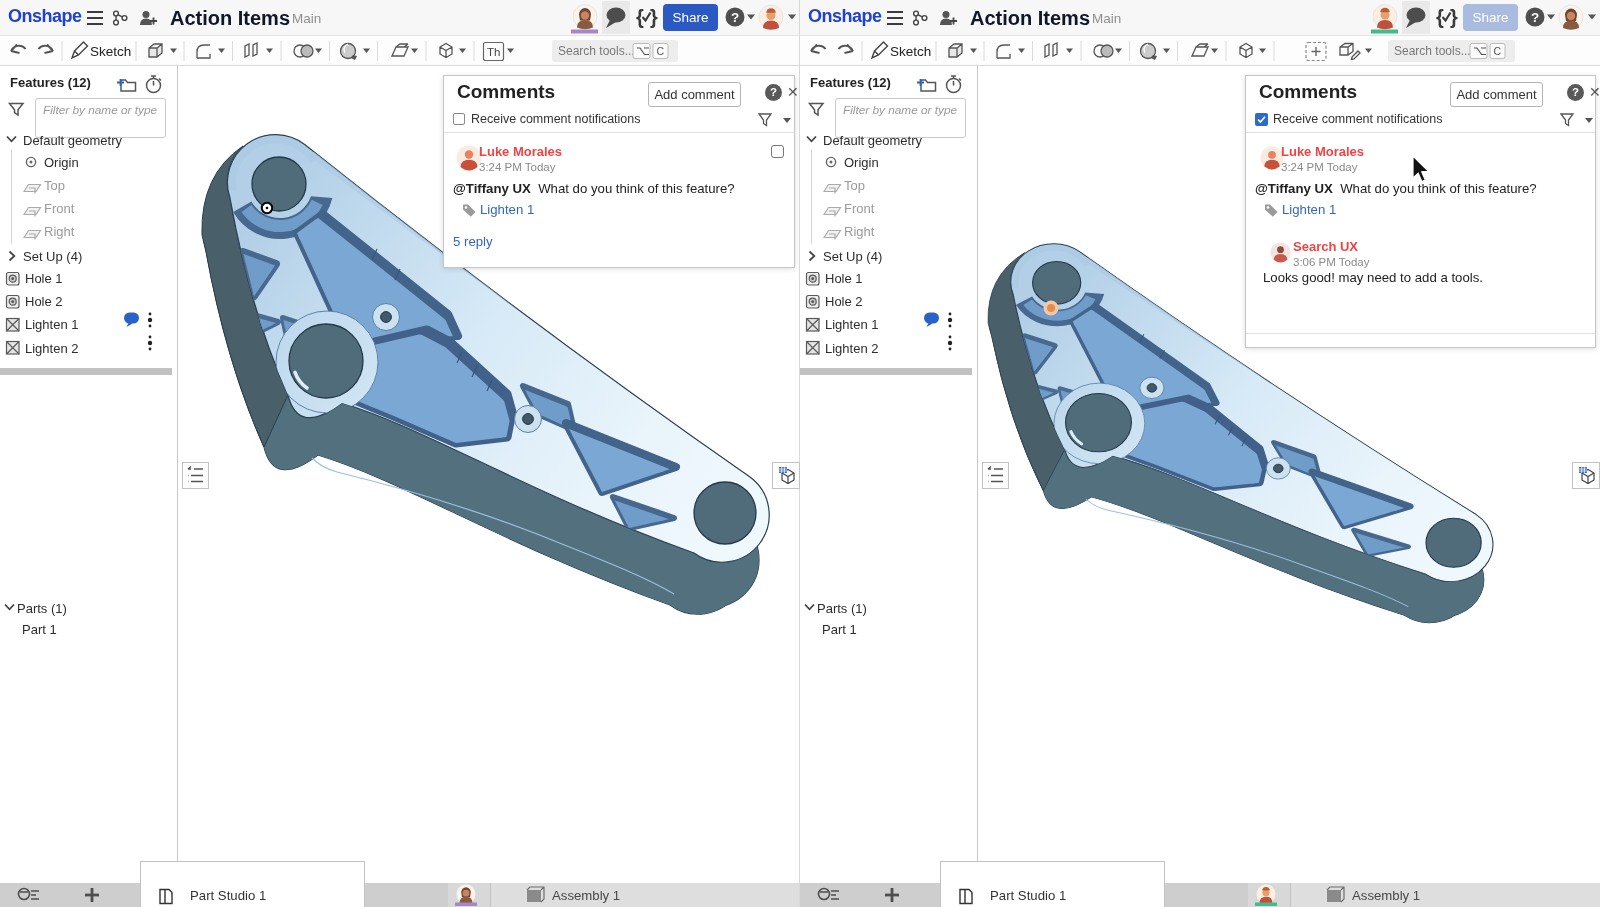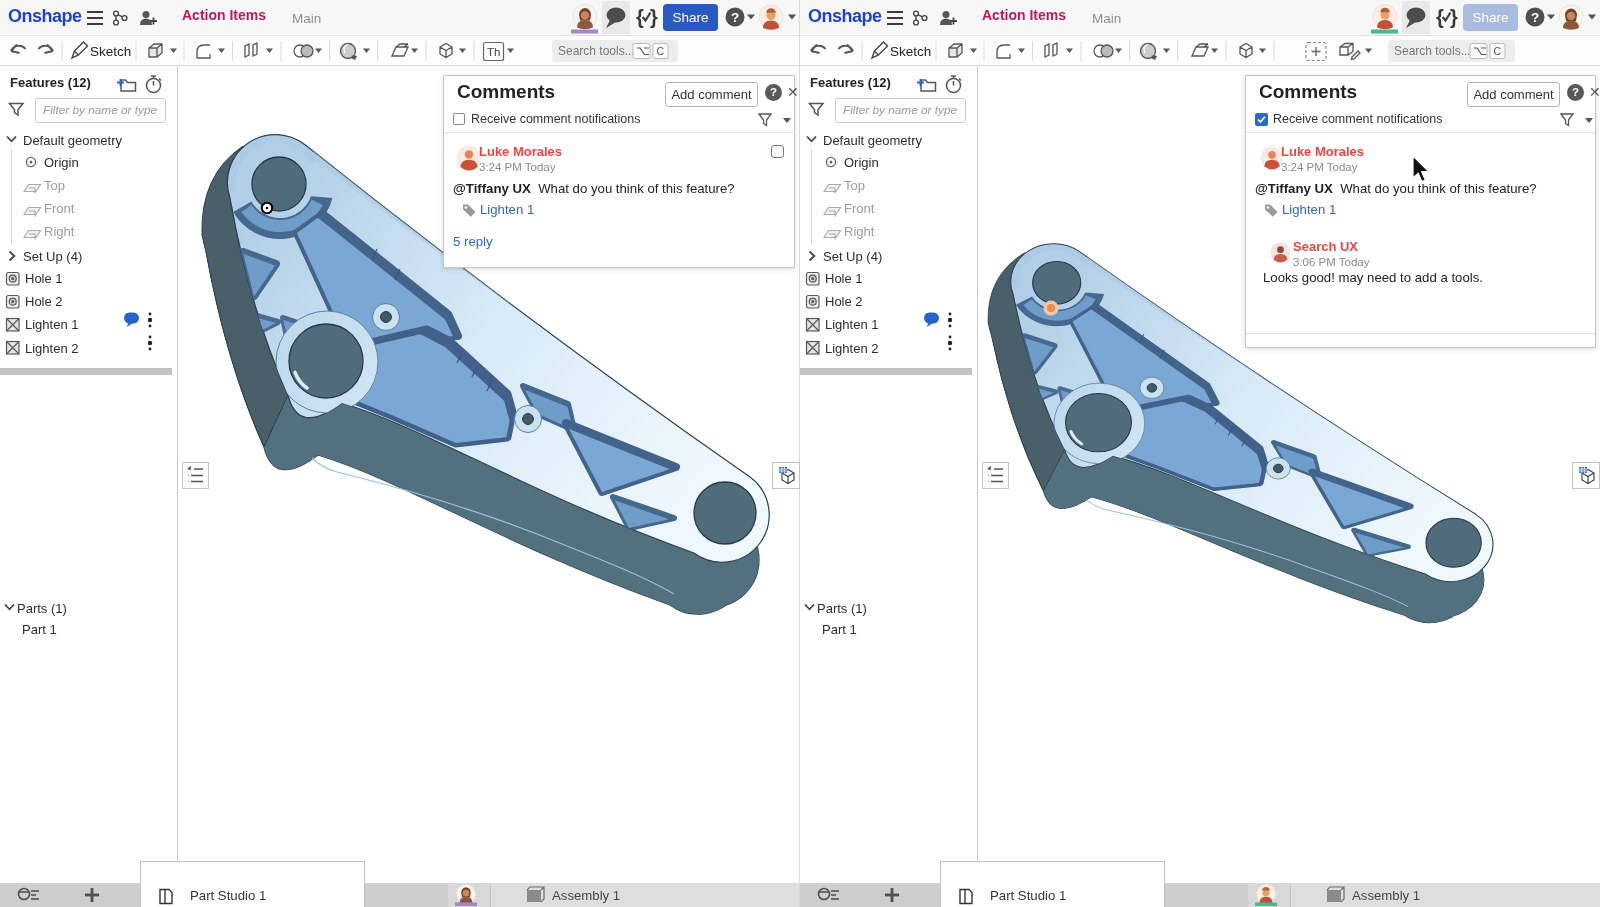--- a/index.html
+++ b/index.html
@@ -10,36 +10,36 @@
   .navbar { position:absolute; top:0; left:0; width:800px; height:36px;
     background:#f7f7f7; border-bottom:1px solid #e4e4e4; }
   .toolbar { position:absolute; top:36px; left:0; width:800px; height:30px;
     background:#fdfdfd; border-bottom:1px solid #d8d8d8; }
   .fpanel { position:absolute; top:66px; left:0; width:178px; height:817px;
     background:#fff; border-right:1px solid #c9c9c9; }
   .bottombar { position:absolute; top:883px; left:0; width:800px; height:24px;
     background:#cecece; }
   .logo { position:absolute; left:8px; top:6px; font-size:18px; font-weight:bold;
     color:#2040cf; letter-spacing:-0.5px; }
-  .title { position:absolute; left:182px; top:7px; font-size:14px; font-weight:bold; color:#be185d; }
+  .title { position:absolute; left:170px; top:7px; font-size:20px; font-weight:bold; color:#0f172a; }
   .subtitle { position:absolute; left:292px; top:11px; font-size:13.5px; color:#8f8f8f; }
   .sharebtn { position:absolute; left:663px; top:4px; width:55px; height:27px;
     border-radius:4px; background:#2b59c3; color:#fff; font-size:13.5px;
     text-align:center; line-height:27px; }
   .sharebtn.dis { background:#a9bcdf; }
   .ftitle { position:absolute; left:10px; top:75px; font-size:13px; font-weight:bold; color:#222; }
-  .finput { position:absolute; left:35px; top:98px; width:131px; height:25px;
+  .finput { position:absolute; left:35px; top:98px; width:131px; height:40px;
     border:1px solid #c9c9c9; border-radius:3px; background:#fff;
     font-style:italic; font-size:11.8px; color:#999; line-height:23px; padding-left:7px; }
   .row { position:absolute; font-size:13px; color:#2d2d2d; white-space:nowrap; }
   .gray { color:#9b9b9b; }
   .cpanel { position:absolute; background:#fff; border:1px solid #c6c6c6;
     box-shadow:0 1px 5px rgba(0,0,0,0.14); }
   .ctitle { position:absolute; left:13px; top:5px; font-size:19px; font-weight:bold; color:#222; }
-  .addbtn { position:absolute; left:221px; top:6px; width:93px; height:25px;
+  .addbtn { position:absolute; left:204px; top:6px; width:93px; height:25px;
     border:1px solid #b5b5b5; border-radius:3px; background:#fff; font-size:13px;
     color:#333; text-align:center; line-height:23px; }
   .cdivider { position:absolute; left:0; width:100%; height:1px; background:#e2e2e2; }
   .cname { position:absolute; font-size:13px; font-weight:bold; color:#ef4444; }
   .ctime { position:absolute; font-size:11.5px; color:#8a8a8a; }
   .cbody { position:absolute; font-size:13.2px; color:#222; }
   .clink { position:absolute; font-size:13.2px; color:#3566bd; }
   .tabtxt { position:absolute; font-size:13.2px; color:#333; }
 </style>
 </head>

